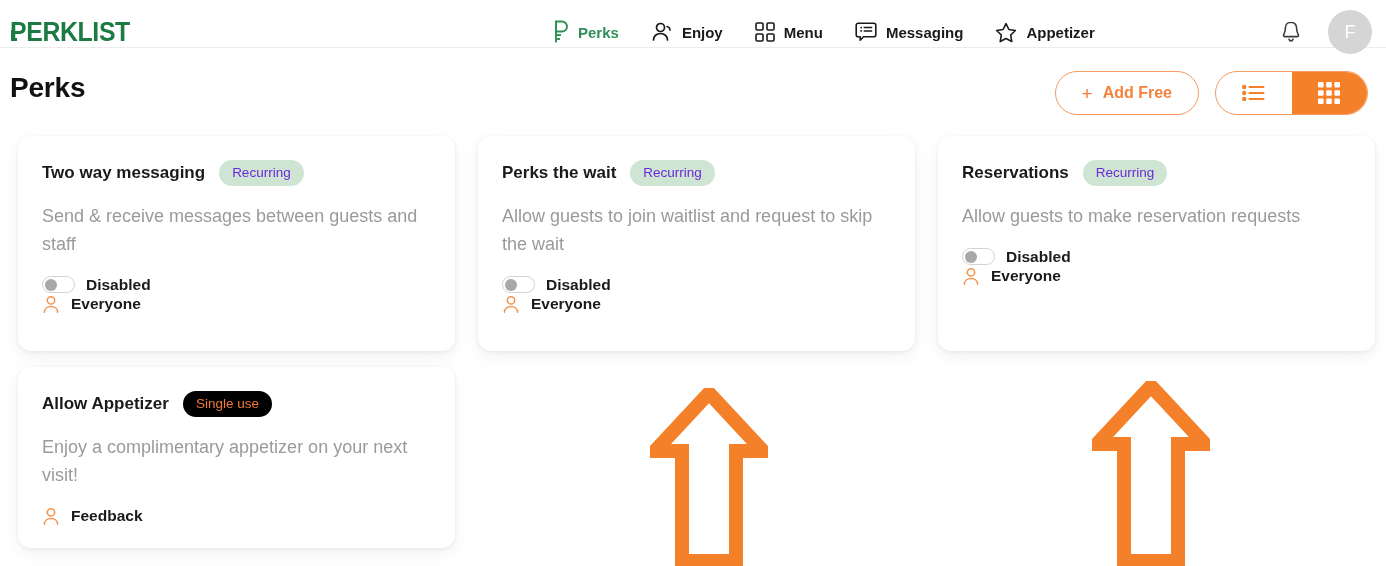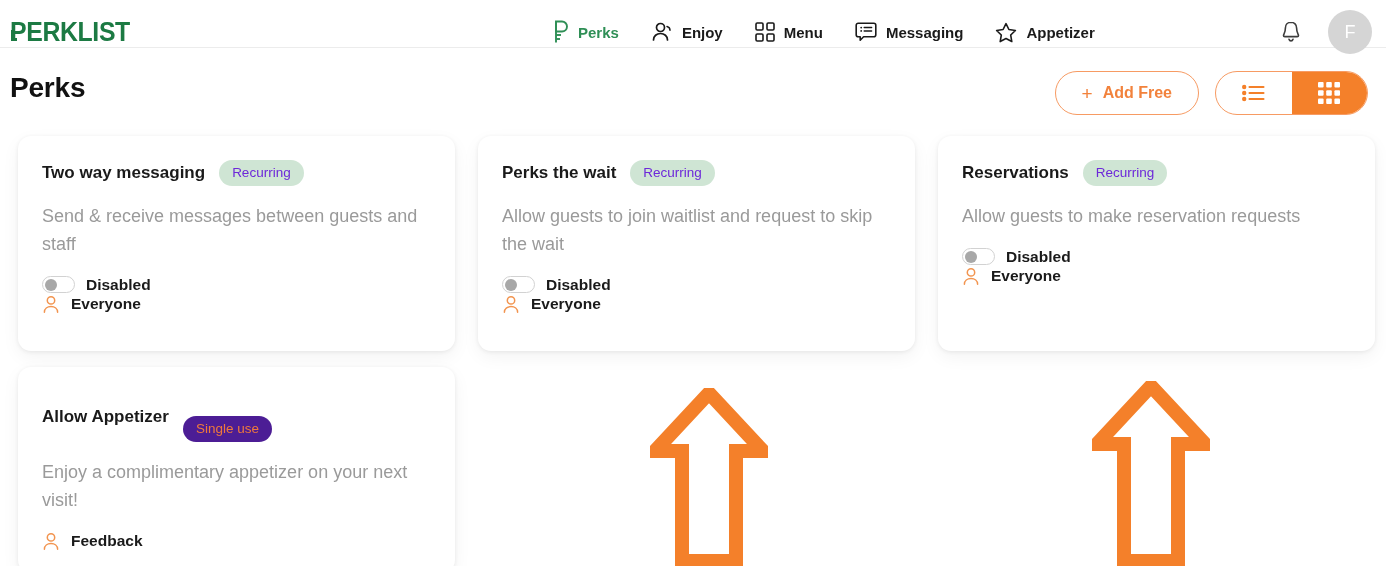--- a/index.html
+++ b/index.html
@@ -177,21 +177,21 @@
     white-space: nowrap;
   }
   .badge {
     padding: 5px 13px 6px 13px;
     border-radius: 999px;
     font-size: 13.5px;
     font-weight: 400;
     white-space: nowrap;
   }
   .badge.recurring { background: #cfe5d4; color: #6d28d9; }
-  .badge.single    { background: #4c1d95; color: #f0793b; margin-top: 25px; }
+  .badge.single    { background: #000000; color: #f0793b; }
 
   .card-desc {
     font-size: 18px;
     color: #9a9a9a;
     line-height: 1.55;
     margin-bottom: 17px;
     max-width: 385px;
   }
 
   .row {

